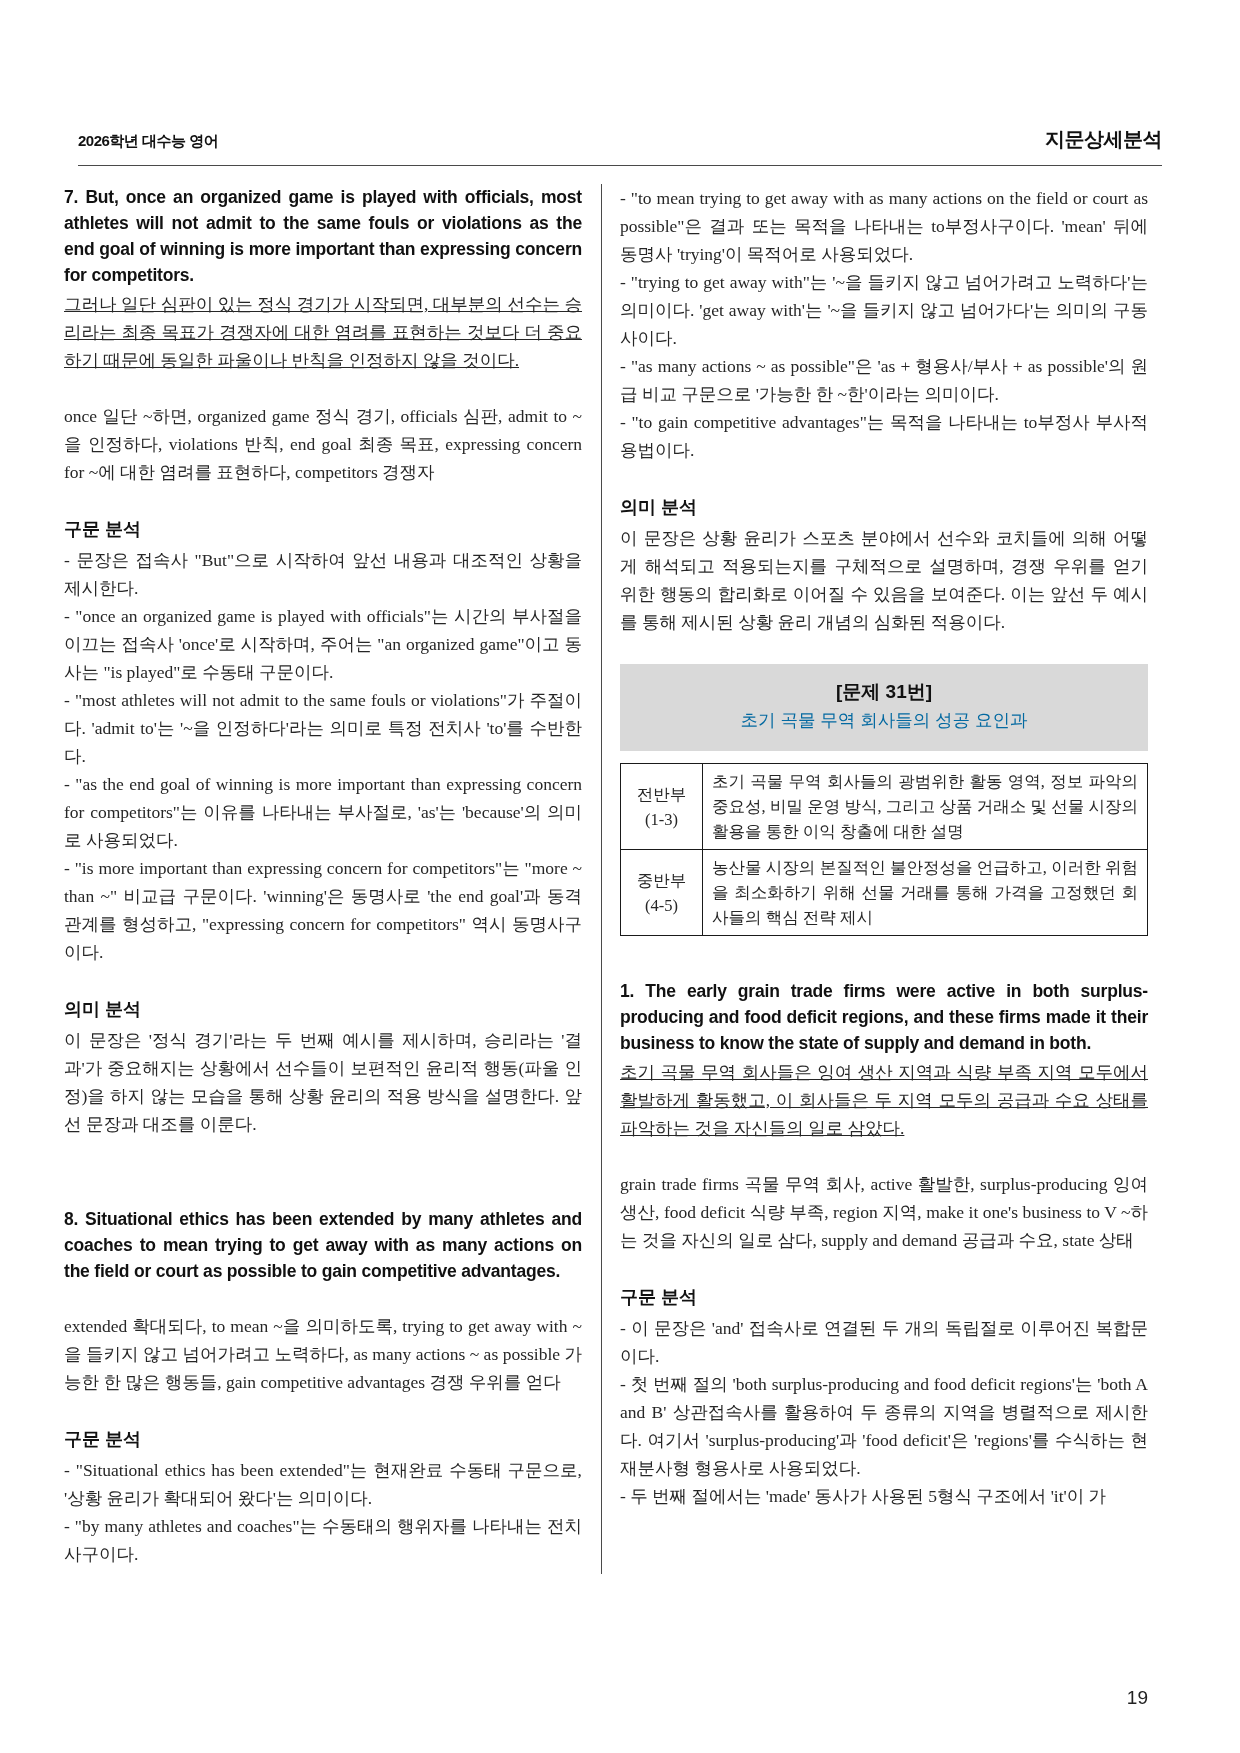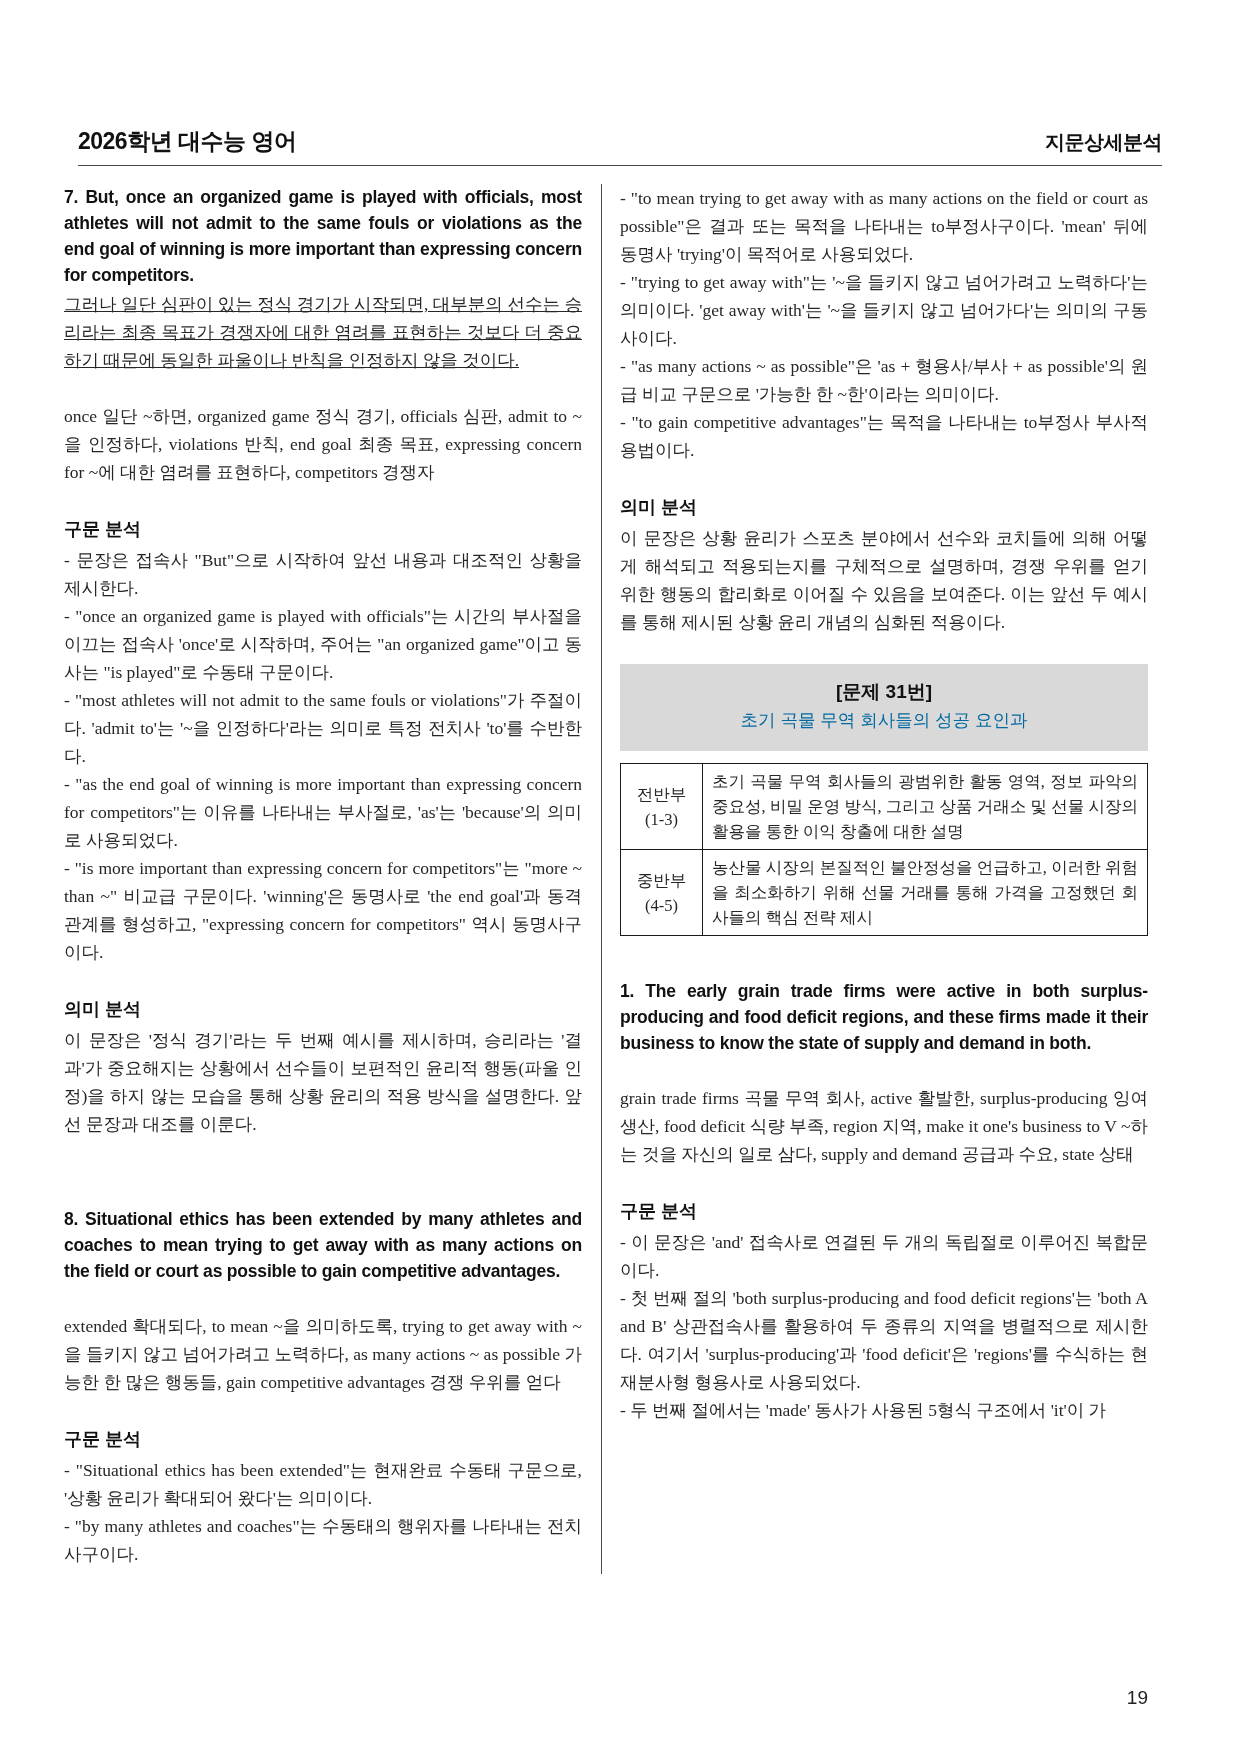--- a/index.html
+++ b/index.html
@@ -16,21 +16,21 @@
   .doc-header {
     position: absolute;
     top: 126px; left: 78px; right: 78px;
     display: flex;
     justify-content: space-between;
     align-items: baseline;
     font-family: "Liberation Sans", sans-serif;
     font-weight: bold;
     color: #111;
   }
-  .doc-header .left-title  { font-size: 23px; letter-spacing: -0.5px; }
+  .doc-header .left-title  { font-size: 15px; letter-spacing: -0.5px; }
   .doc-header .right-title { font-size: 20px; letter-spacing: -0.5px; }
   .header-rule {
     position: absolute;
     top: 165px; left: 78px; right: 78px;
     height: 0;
     border-top: 1.5px solid #4a4a4a;
   }
   .content {
     position: absolute;
     top: 184px; left: 64px;
@@ -192,20 +192,21 @@
           <tr>
             <td class="part-cell">중반부
 (4-5)</td>
             <td class="desc-cell">농산물 시장의 본질적인 불안정성을 언급하고, 이러한 위험을 최소화하기 위해 선물 거래를 통해 가격을 고정했던 회사들의 핵심 전략 제시</td>
           </tr>
         </tbody>
       </table>
 
       <div class="sentence-block after-table">
         <p class="eng-sentence">1. The early grain trade firms were active in both surplus-producing and food deficit regions, and these firms made it their business to know the state of supply and demand in both.</p>
+        <p class="kor-translation">초기 곡물 무역 회사들은 잉여 생산 지역과 식량 부족 지역 모두에서 활발하게 활동했고, 이 회사들은 두 지역 모두의 공급과 수요 상태를 파악하는 것을 자신들의 일로 삼았다.</p>
         <p class="vocab-line">grain trade firms 곡물 무역 회사, active 활발한, surplus-producing 잉여 생산, food deficit 식량 부족, region 지역, make it one's business to V ~하는 것을 자신의 일로 삼다, supply and demand 공급과 수요, state 상태</p>
         <h3 class="section-heading">구문 분석</h3>
         <p class="analysis-text">- 이 문장은 'and' 접속사로 연결된 두 개의 독립절로 이루어진 복합문이다.</p>
         <p class="analysis-text">- 첫 번째 절의 'both surplus-producing and food deficit regions'는 'both A and B' 상관접속사를 활용하여 두 종류의 지역을 병렬적으로 제시한다. 여기서 'surplus-producing'과 'food deficit'은 'regions'를 수식하는 현재분사형 형용사로 사용되었다.</p>
         <p class="analysis-text">- 두 번째 절에서는 'made' 동사가 사용된 5형식 구조에서 'it'이 가</p>
       </div>
     </div>
 
   </div>
 

